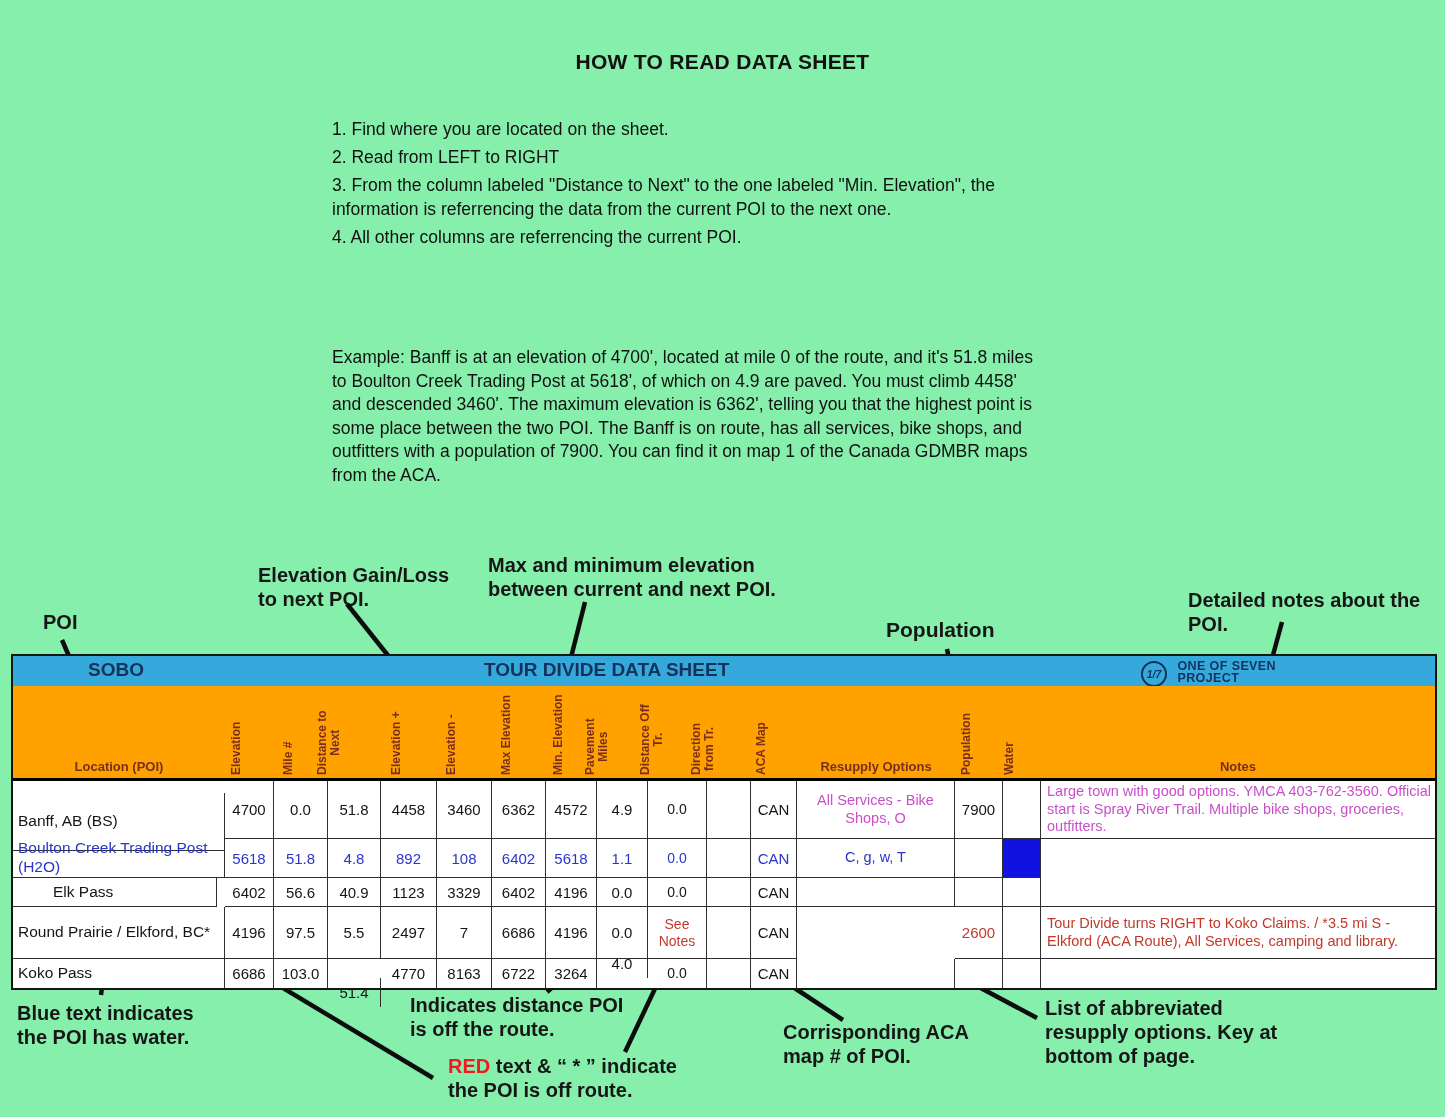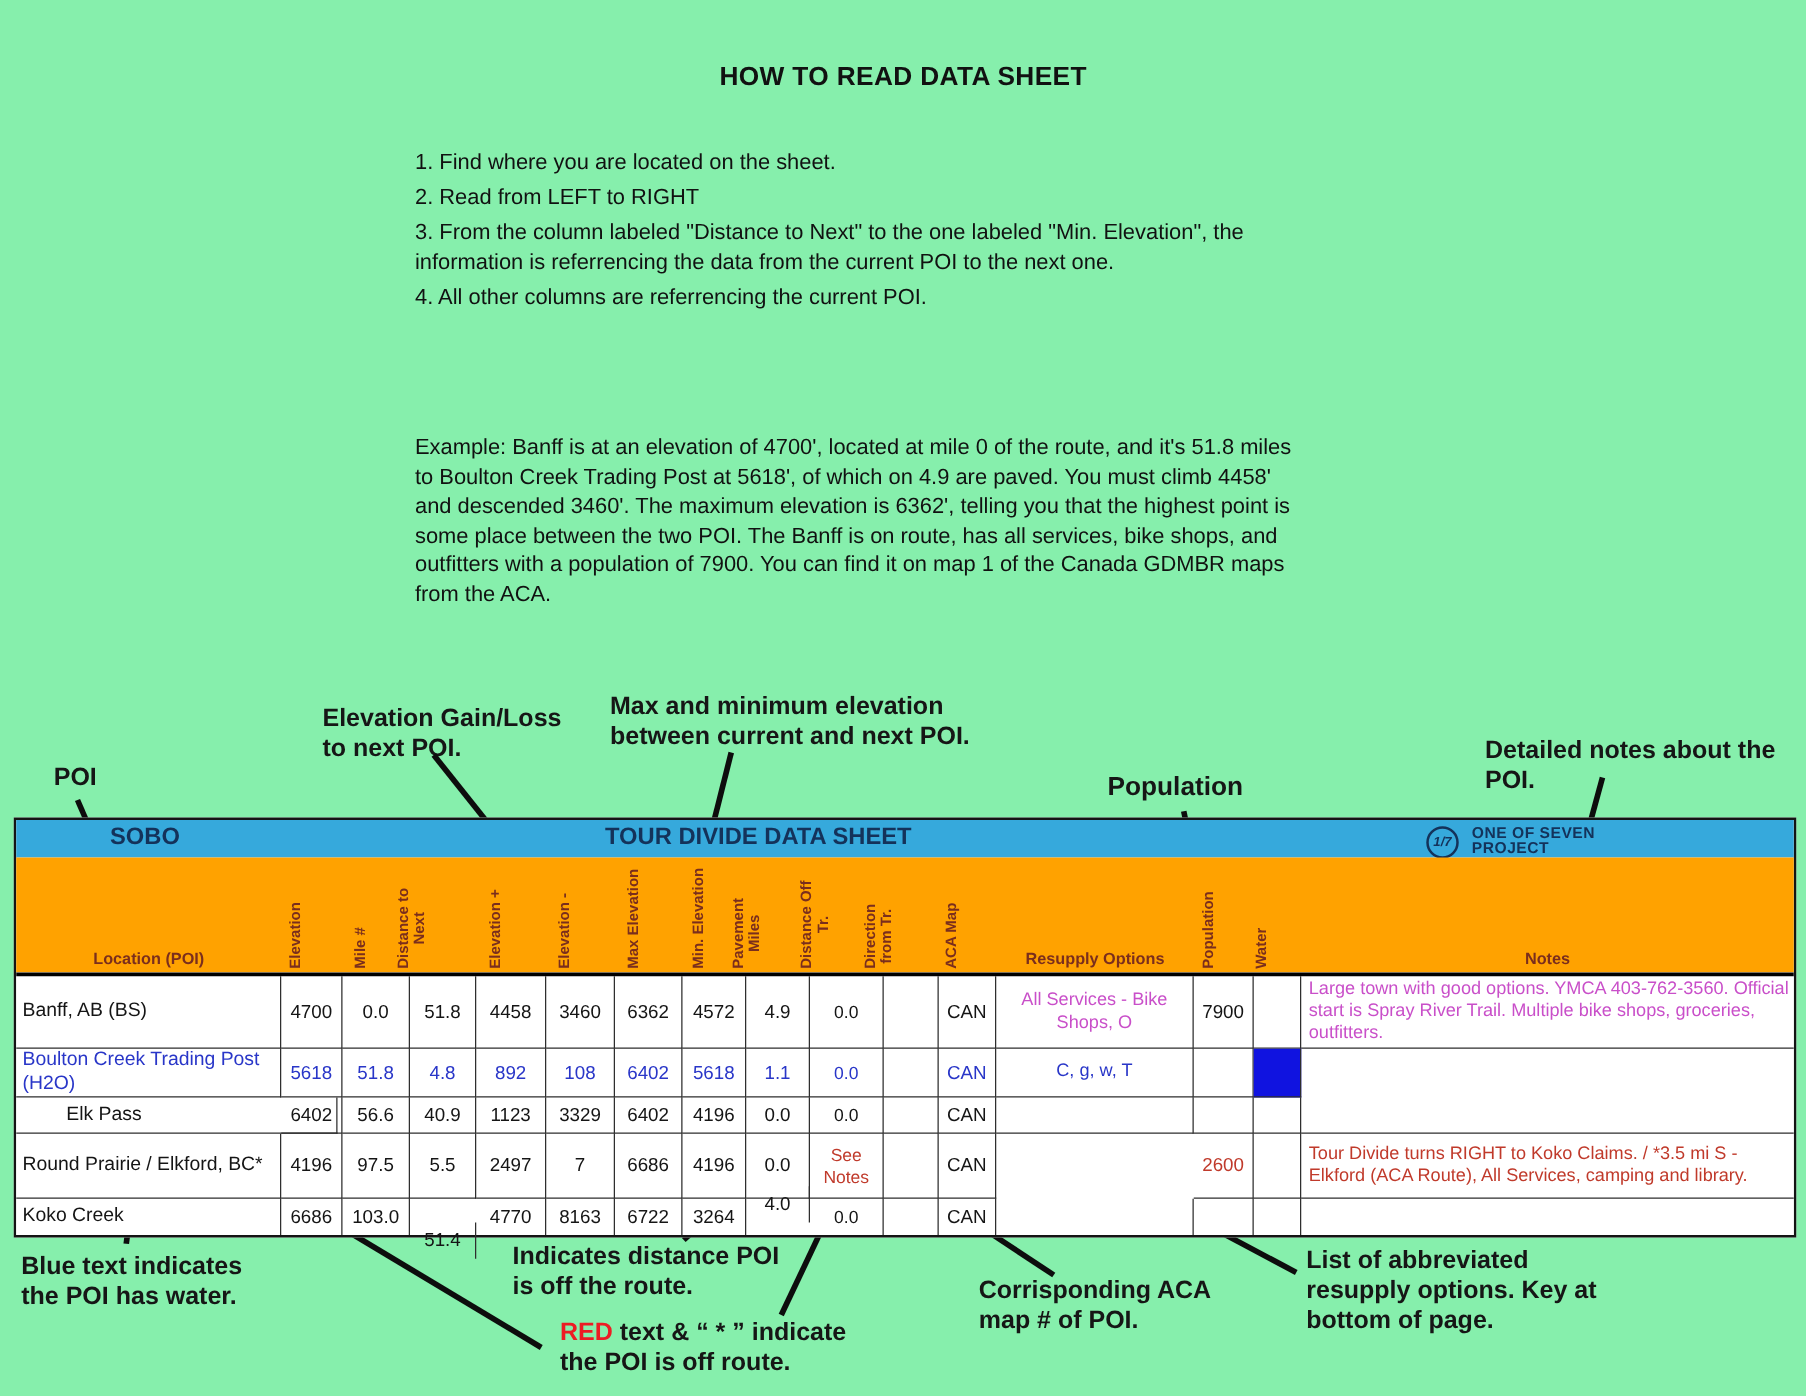--- a/index.html
+++ b/index.html
@@ -133,21 +133,21 @@
 Tr.</div>
         <div class="rot" style="left: 703px; top: 93px;">Direction
 from Tr.</div>
         <div class="rot" style="left: 754.5px; top: 106px;">ACA Map</div>
         <div class="hhdr" style="left: 784px; width: 158px;">Resupply Options</div>
         <div class="rot" style="left: 959.5px; top: 106px;">Population</div>
         <div class="rot" style="left: 1002.5px; top: 106px;">Water</div>
         <div class="hhdr" style="left: 1028px; width: 394px;">Notes</div>
       </div>
     <div class="tbody" id="tbody">
-        <div class="cell c0" style="left: 0px; top: 0px; width: 212px; height: 58px;">Banff, AB (BS)</div>
+        <div class="cell c0" style="left: 0px; top: 12px; width: 212px; height: 58px;">Banff, AB (BS)</div>
         <div class="cell c1" style="left: 212px; top: 0px; width: 49px; height: 58px;">4700</div>
         <div class="cell c2" style="left: 261px; top: 0px; width: 54px; height: 58px;">0.0</div>
         <div class="cell c3" style="left: 315px; top: 0px; width: 53px; height: 58px;">51.8</div>
         <div class="cell c4" style="left: 368px; top: 0px; width: 56px; height: 58px;">4458</div>
         <div class="cell c5" style="left: 424px; top: 0px; width: 55px; height: 58px;">3460</div>
         <div class="cell c6" style="left: 479px; top: 0px; width: 54px; height: 58px;">6362</div>
         <div class="cell c7" style="left: 533px; top: 0px; width: 51px; height: 58px;">4572</div>
         <div class="cell c8" style="left: 584px; top: 0px; width: 51px; height: 58px;">4.9</div>
         <div class="cell c9" style="left: 635px; top: 0px; width: 59px; height: 58px;">0.0</div>
         <div class="cell c10" style="left: 694px; top: 0px; width: 44px; height: 58px;"></div>
@@ -164,21 +164,21 @@
         <div class="cell c5 blue" style="left: 424px; top: 58px; width: 55px; height: 39px;">108</div>
         <div class="cell c6 blue" style="left: 479px; top: 58px; width: 54px; height: 39px;">6402</div>
         <div class="cell c7 blue" style="left: 533px; top: 58px; width: 51px; height: 39px;">5618</div>
         <div class="cell c8 blue" style="left: 584px; top: 58px; width: 51px; height: 39px;">1.1</div>
         <div class="cell c9 blue" style="left: 635px; top: 58px; width: 59px; height: 39px;">0.0</div>
         <div class="cell c10 blue" style="left: 694px; top: 58px; width: 44px; height: 39px;"></div>
         <div class="cell c11 blue" style="left: 738px; top: 58px; width: 46px; height: 39px;">CAN</div>
         <div class="cell c12 blue" style="left: 784px; top: 58px; width: 158px; height: 39px;">C, g, w, T</div>
         <div class="cell c13 blue" style="left: 942px; top: 58px; width: 48px; height: 39px;"></div>
         <div class="cell c14 blue waterfill" style="left: 990px; top: 58px; width: 38px; height: 39px;"></div>
-        <div class="cell c0" style="left: 0px; top: 97px; width: 257px; height: 29px; padding-left: 40px;">Elk Pass</div>
+        <div class="cell c0" style="left: 0px; top: 97px; width: 204px; height: 29px; padding-left: 40px;">Elk Pass</div>
         <div class="cell c1" style="left: 212px; top: 97px; width: 49px; height: 29px;">6402</div>
         <div class="cell c2" style="left: 261px; top: 97px; width: 54px; height: 29px;">56.6</div>
         <div class="cell c3" style="left: 315px; top: 97px; width: 53px; height: 29px;">40.9</div>
         <div class="cell c4" style="left: 368px; top: 97px; width: 56px; height: 29px;">1123</div>
         <div class="cell c5" style="left: 424px; top: 97px; width: 55px; height: 29px;">3329</div>
         <div class="cell c6" style="left: 479px; top: 97px; width: 54px; height: 29px;">6402</div>
         <div class="cell c7" style="left: 533px; top: 97px; width: 51px; height: 29px;">4196</div>
         <div class="cell c8" style="left: 584px; top: 97px; width: 51px; height: 29px;">0.0</div>
         <div class="cell c9" style="left: 635px; top: 97px; width: 59px; height: 29px;">0.0</div>
         <div class="cell c10" style="left: 694px; top: 97px; width: 44px; height: 29px;"></div>
@@ -195,21 +195,21 @@
         <div class="cell c5" style="left: 424px; top: 126px; width: 55px; height: 52px;">7</div>
         <div class="cell c6" style="left: 479px; top: 126px; width: 54px; height: 52px;">6686</div>
         <div class="cell c7" style="left: 533px; top: 126px; width: 51px; height: 52px;">4196</div>
         <div class="cell c8" style="left: 584px; top: 126px; width: 51px; height: 52px;">0.0</div>
         <div class="cell c9 red" style="left: 635px; top: 126px; width: 59px; height: 52px;">See Notes</div>
         <div class="cell c10" style="left: 694px; top: 126px; width: 44px; height: 52px;"></div>
         <div class="cell c11" style="left: 738px; top: 126px; width: 46px; height: 52px;">CAN</div>
         <div class="cell c13 red" style="left: 942px; top: 126px; width: 48px; height: 52px;">2600</div>
         <div class="cell c14" style="left: 990px; top: 126px; width: 38px; height: 52px;"></div>
         <div class="cell c15 lastcol red" style="left: 1028px; top: 126px; width: 394px; height: 52px;">Tour Divide turns RIGHT to Koko Claims. / *3.5 mi S - Elkford (ACA Route), All Services, camping and library.</div>
-        <div class="cell c0 lastrow" style="left: 0px; top: 178px; width: 212px; height: 29px;">Koko Creek</div>
+        <div class="cell c0 lastrow" style="left: 0px; top: 178px; width: 212px; height: 29px;">Koko Pass</div>
         <div class="cell c1 lastrow" style="left: 212px; top: 178px; width: 49px; height: 29px;">6686</div>
         <div class="cell c2 lastrow" style="left: 261px; top: 178px; width: 54px; height: 29px;">103.0</div>
         <div class="cell c3 lastrow" style="left: 315px; top: 178px; width: 53px; height: 29px; margin-top: 19px;">51.4</div>
         <div class="cell c4 lastrow" style="left: 368px; top: 178px; width: 56px; height: 29px;">4770</div>
         <div class="cell c5 lastrow" style="left: 424px; top: 178px; width: 55px; height: 29px;">8163</div>
         <div class="cell c6 lastrow" style="left: 479px; top: 178px; width: 54px; height: 29px;">6722</div>
         <div class="cell c7 lastrow" style="left: 533px; top: 178px; width: 51px; height: 29px;">3264</div>
         <div class="cell c8 lastrow" style="left: 584px; top: 168px; width: 51px; height: 29px;">4.0</div>
         <div class="cell c9 lastrow" style="left: 635px; top: 178px; width: 59px; height: 29px;">0.0</div>
         <div class="cell c10 lastrow" style="left: 694px; top: 178px; width: 44px; height: 29px;"></div>

